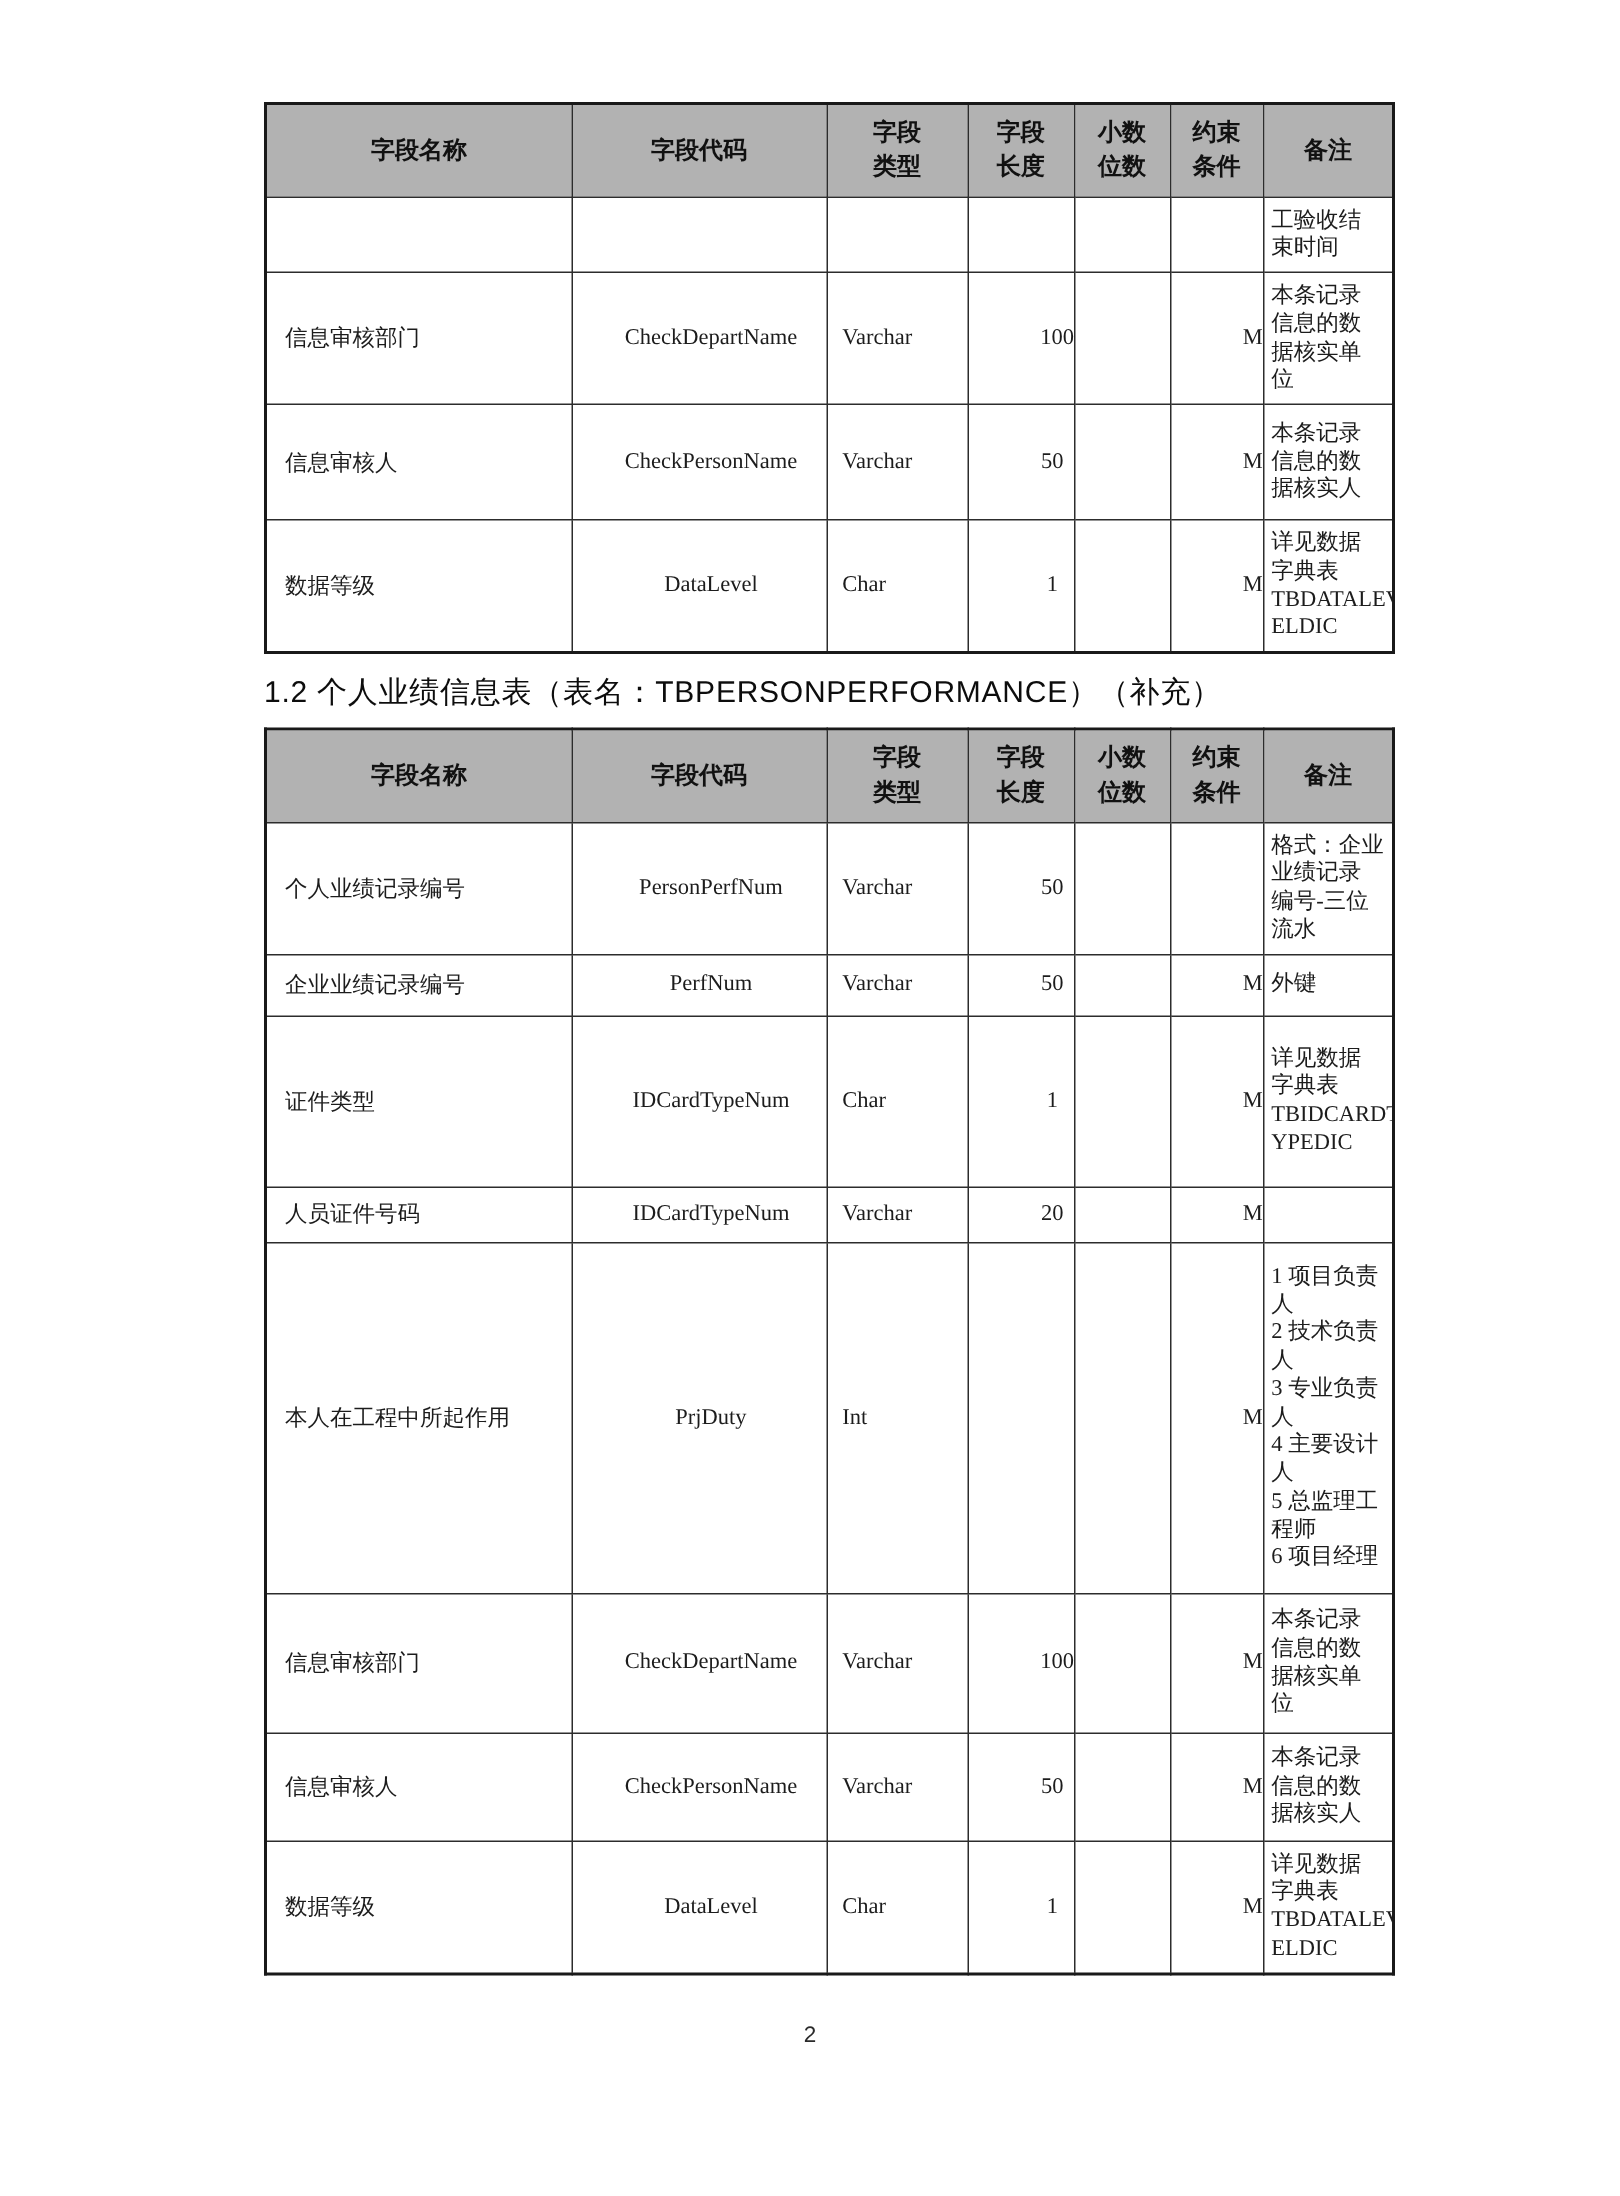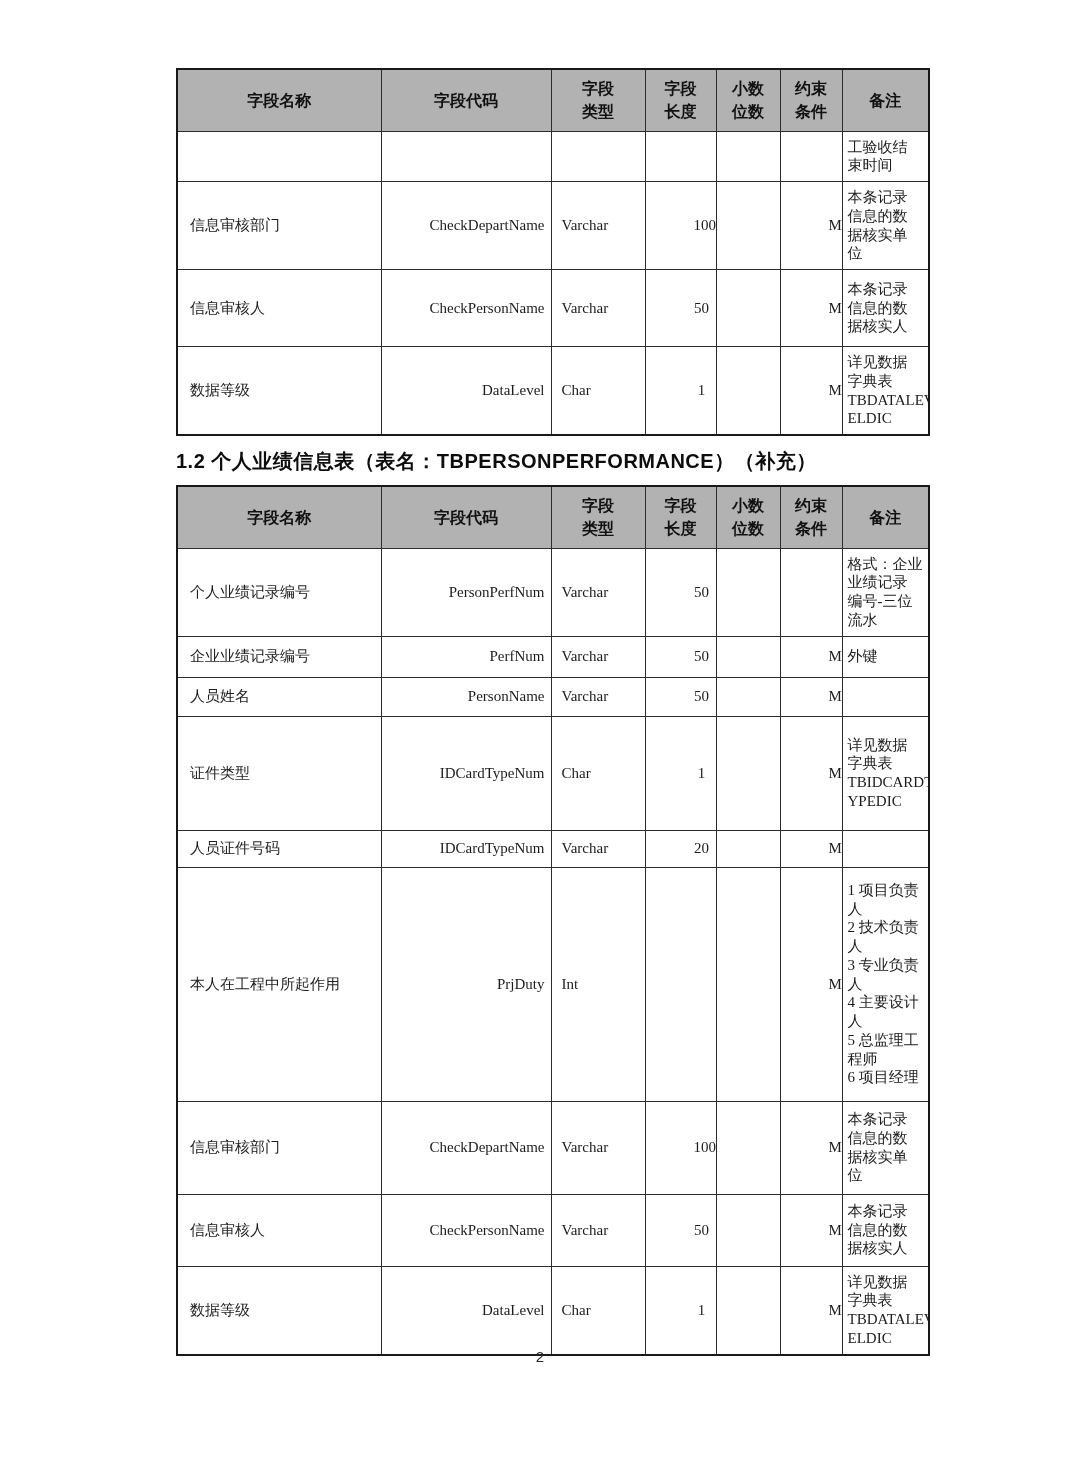--- a/index.html
+++ b/index.html
@@ -40,32 +40,32 @@
     background: #b2b2b2;
     font-family: "Liberation Sans", "DejaVu Sans", sans-serif;
     font-weight: bold;
     font-size: 16px;
     text-align: center;
     white-space: pre-line;
     line-height: 1.45;
     color: #111;
   }
   td.col-0 { text-align: left; padding-left: 12px; }
-  td.col-1 { text-align: right; padding-left: 22px; }
+  td.col-1 { text-align: center; padding-left: 22px; }
   td.col-2 { text-align: left; padding-left: 10px; }
   td.col-3, td.col-4, td.col-5 { text-align: center; padding-left: 48px; }
   td.col-6 {
     text-align: left;
     white-space: pre-line;
     line-height: 1.25;
     padding: 6px 5px;
   }
   .section-title {
     font-family: "Liberation Sans", "DejaVu Sans", sans-serif;
-    font-weight: bold;
+    font-weight: normal;
     font-size: 20px;
     color: #0d0d0d;
     margin: 12px 0 10px 0;
     letter-spacing: 0.5px;
     white-space: nowrap;
   }
   .page-number {
     position: absolute;
     left: 0; top: 1348px;
     width: 1080px;
@@ -194,29 +194,20 @@
           </tr>
           <tr style="height: 41px;">
             <td class="col-0">企业业绩记录编号</td>
             <td class="col-1">PerfNum</td>
             <td class="col-2">Varchar</td>
             <td class="col-3">50</td>
             <td class="col-4"></td>
             <td class="col-5">M</td>
             <td class="col-6">外键</td>
           </tr>
-          <tr style="height: 39px;">
-            <td class="col-0">人员姓名</td>
-            <td class="col-1">PersonName</td>
-            <td class="col-2">Varchar</td>
-            <td class="col-3">50</td>
-            <td class="col-4"></td>
-            <td class="col-5">M</td>
-            <td class="col-6"></td>
-          </tr>
           <tr style="height: 114px;">
             <td class="col-0">证件类型</td>
             <td class="col-1">IDCardTypeNum</td>
             <td class="col-2">Char</td>
             <td class="col-3">1</td>
             <td class="col-4"></td>
             <td class="col-5">M</td>
             <td class="col-6">详见数据
 字典表
 TBIDCARDT

